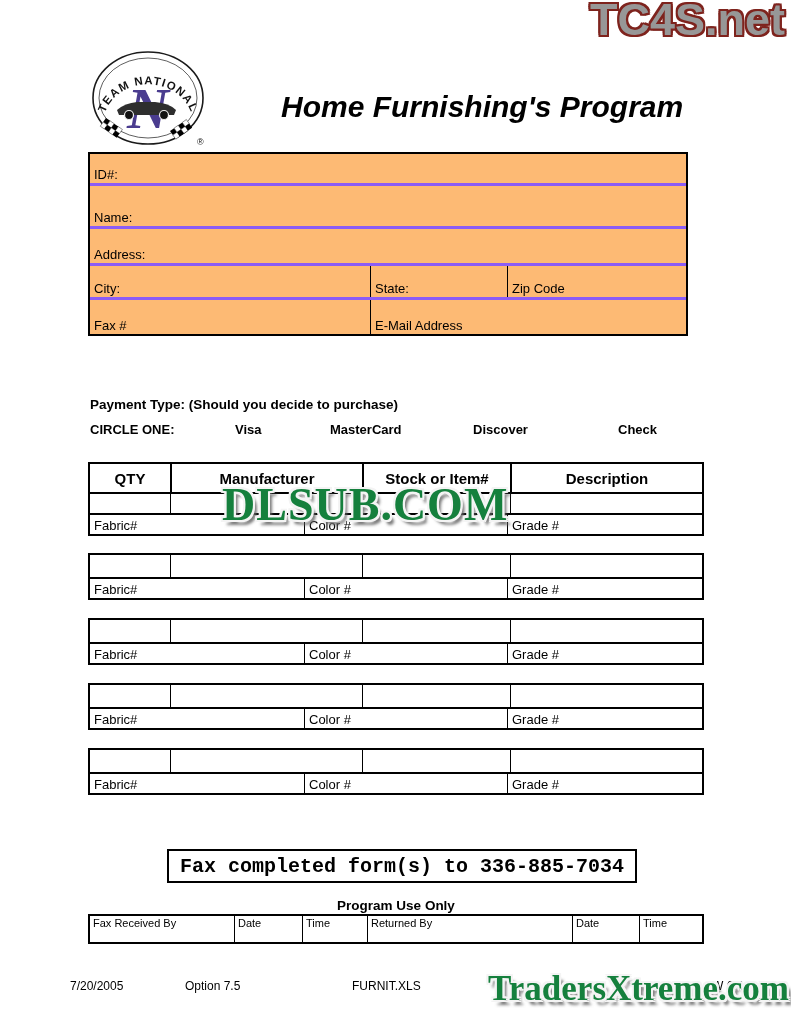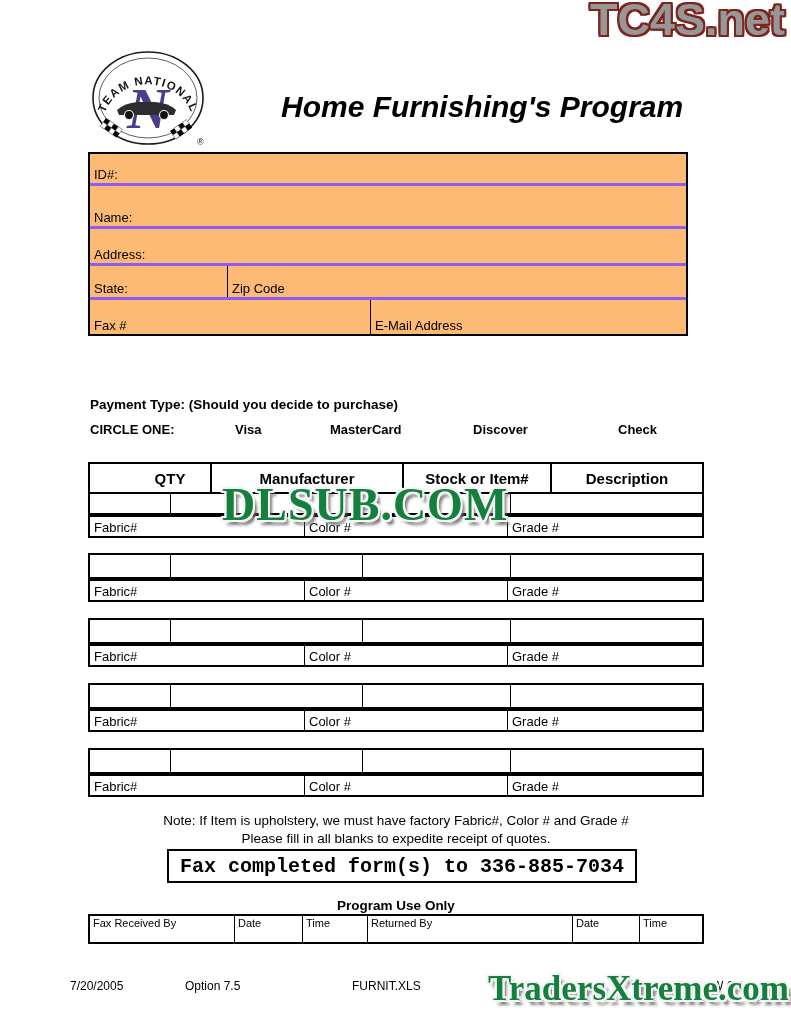--- a/index.html
+++ b/index.html
@@ -33,28 +33,28 @@
   .grow{flex:1 1 auto !important; width:auto;}
 
   
   .payment-type { position:absolute; left:90px; top:397px; font-size:13.5px; font-weight:bold; }
   .circle-row { position:absolute; left:88px; top:422px; width:616px; height:17px; }
   .circle-row span { position:absolute; top:0; font-size:13px; font-weight:bold; white-space:nowrap; }
   .p-circle{left:2px} .p-visa{left:147px} .p-mc{left:242px} .p-disc{left:385px} .p-check{left:530px}
 
   
   .itable { position:absolute; left:88px; top:462px; width:616px; border:2px solid #000; background:#fff; }
-  .ihead { display:flex;padding-left:40px; }
+  .ihead { display:flex; }
   .ihcell { height:28px; display:flex; align-items:center; justify-content:center; font-weight:bold; font-size:15px; border-left:2px solid #000; flex:0 0 auto; }
   .ihcell:first-child { border-left:none; }
   .w80{width:80px} .w192{width:192px} .w148{width:148px}
   .erow { display:flex; border-top:2px solid #000; }
   .ecell { height:19px; border-left:1px solid #000; flex:0 0 auto; }
   .ecell:first-child { border-left:none; }
-  .frow { display:flex; border-top:4px solid #000000; }
+  .frow { display:flex; border-top:2px solid #000000; }
   .fcell { height:19px; display:flex; align-items:flex-end; padding:0 4px 1px; font-size:13px; border-left:1px solid #000; flex:0 0 auto; }
   .fcell:first-child { border-left:none; }
   .fw1{width:214px} .fw2{width:203px}
 
   .block { position:absolute; left:88px; width:616px; border:2px solid #000; background:#fff; }
   .block .erow { border-top:none; }
   .block .ecell { height:22px; }
 
   
   .note { position:absolute; left:88px; top:812px; width:616px; text-align:center; font-size:13.5px; line-height:18px; }
@@ -132,20 +132,23 @@
       <div class="ccell grow">
           <span>Name:</span>
         </div>
     </div>
     <div class="crow h38">
       <div class="ccell grow">
           <span>Address:</span>
         </div>
     </div>
     <div class="crow h35">
+      <div class="ccell w280">
+          <span>City:</span>
+        </div>
       <div class="ccell w137">
           <span>State:</span>
         </div>
       <div class="ccell grow">
           <span>Zip Code</span>
         </div>
     </div>
     <div class="crow h38">
       <div class="ccell w280">
           <span>Fax #</span>
@@ -234,24 +237,20 @@
         <div class="ecell w148"></div>
         <div class="ecell grow"></div>
     </div>
     <div class="frow">
       <div class="fcell fw1">Fabric#</div>
       <div class="fcell fw2">Color #</div>
       <div class="fcell grow">Grade #</div>
     </div>
   </div>
 
-  <div class="note">
-    <div>Note:  If Item is upholstery, we must have factory Fabric#, Color # and Grade #</div>
-    <div>Please fill in all blanks to expedite receipt of quotes.</div>
-  </div>
 
   <div class="faxbox">
     <span>Fax completed form(s) to 336-885-7034</span>
   </div>
 
   <div class="office-title">Program Use Only</div>
   <div class="otable">
     <div class="ocell ow1">Fax Received By</div>
     <div class="ocell ow2">Date</div>
     <div class="ocell ow3">Time</div>

